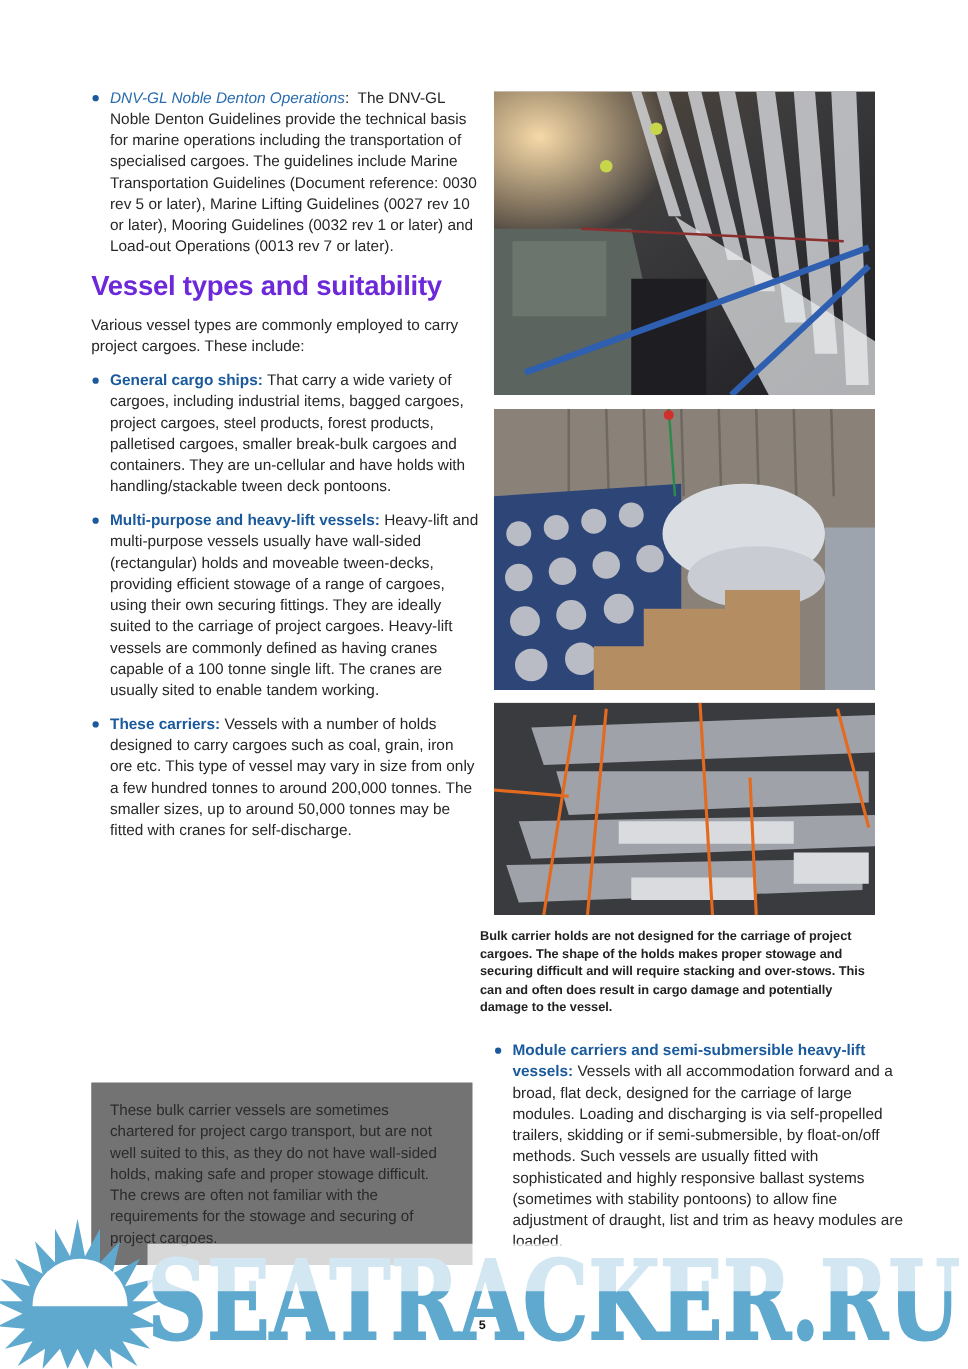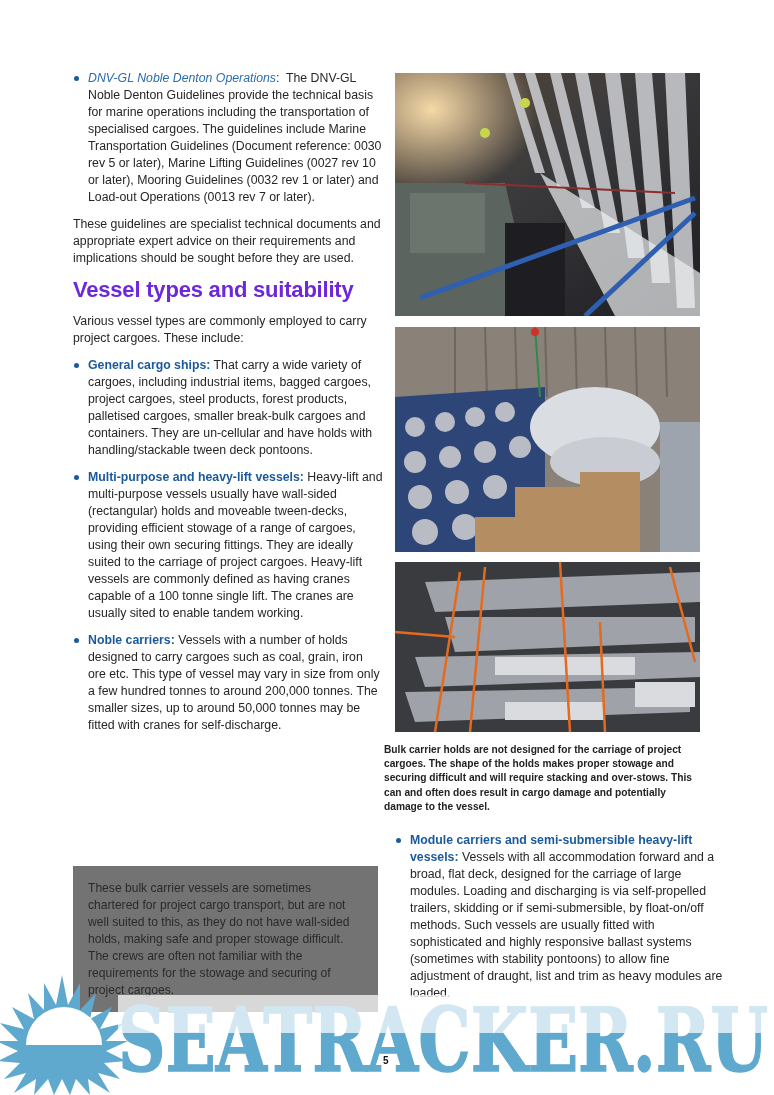--- a/index.html
+++ b/index.html
@@ -43,35 +43,34 @@
   .watermark { position: absolute; left: 0; top: 975px; width: 774px; height: 120px; pointer-events: none; }
 </style>
 </head>
 <body>
 
 <div class="col-left">
   <p class="bullet">
     <span class="term-italic">DNV-GL Noble Denton Operations</span><span>:</span>&nbsp;
     <span>The DNV-GL Noble Denton Guidelines provide the technical basis for marine operations including the transportation of specialised cargoes. The guidelines include Marine Transportation Guidelines (Document reference: 0030 rev 5 or later), Marine Lifting Guidelines (0027 rev 10 or later), Mooring Guidelines (0032 rev 1 or later) and Load-out Operations (0013 rev 7 or later).</span>
   </p>
-  <p class="para">These guidelines are specialist technical documents and appropriate expert advice on their requirements and implications should be sought before they are used.</p>
 
   <h2>Vessel types and suitability</h2>
   <p class="para">Various vessel types are commonly employed to carry project cargoes. These include:</p>
 
   <p class="bullet">
     <span class="term-bold">General cargo ships:</span>
     <span>That carry a wide variety of cargoes, including industrial items, bagged cargoes, project cargoes, steel products, forest products, palletised cargoes, smaller break-bulk cargoes and containers. They are un-cellular and have holds with handling/stackable tween deck pontoons.</span>
   </p>
   <p class="bullet">
     <span class="term-bold">Multi-purpose and heavy-lift vessels:</span>
     <span>Heavy-lift and multi-purpose vessels usually have wall-sided (rectangular) holds and moveable tween-decks, providing efficient stowage of a range of cargoes, using their own securing fittings. They are ideally suited to the carriage of project cargoes. Heavy-lift vessels are commonly defined as having cranes capable of a 100 tonne single lift. The cranes are usually sited to enable tandem working.</span>
   </p>
   <p class="bullet">
-    <span class="term-bold">Noble carriers:</span>
+    <span class="term-bold">These carriers:</span>
     <span>Vessels with a number of holds designed to carry cargoes such as coal, grain, iron ore etc. This type of vessel may vary in size from only a few hundred tonnes to around 200,000 tonnes. The smaller sizes, up to around 50,000 tonnes may be fitted with cranes for self-discharge.</span>
   </p>
 </div>
 
 <div class="note-box">
   <p>These bulk carrier vessels are sometimes chartered for project cargo transport, but are not well suited to this, as they do not have wall-sided holds, making safe and proper stowage difficult. The crews are often not familiar with the requirements for the stowage and securing of project cargoes.</p>
 </div>
 
 <div class="photo" id="photo1">
   <svg viewBox="0 0 305 243" preserveAspectRatio="none">

